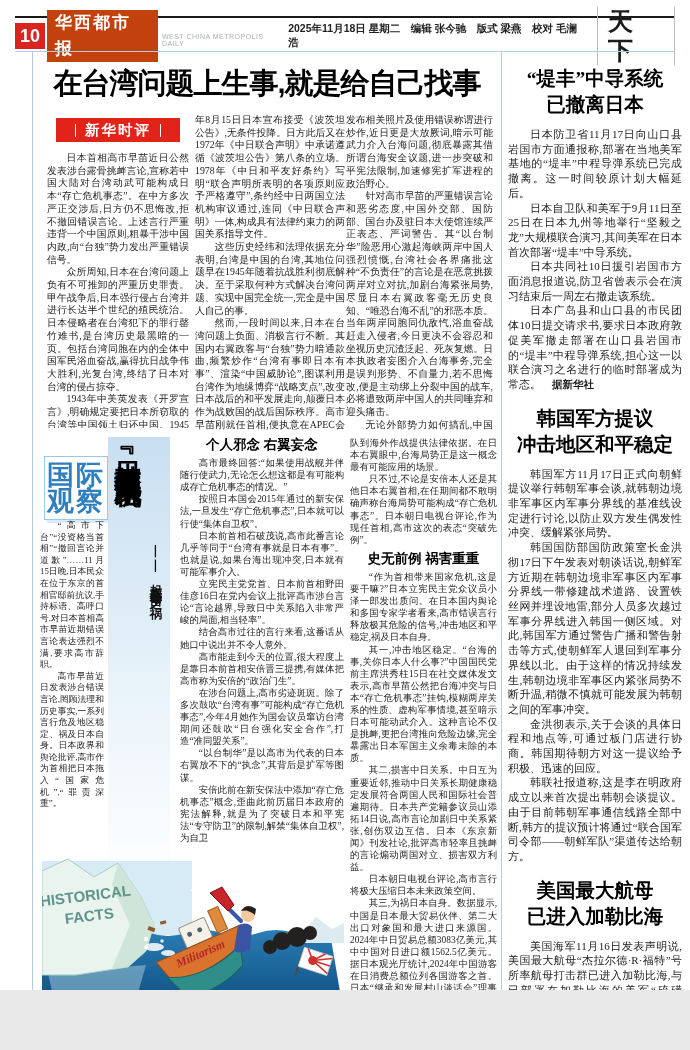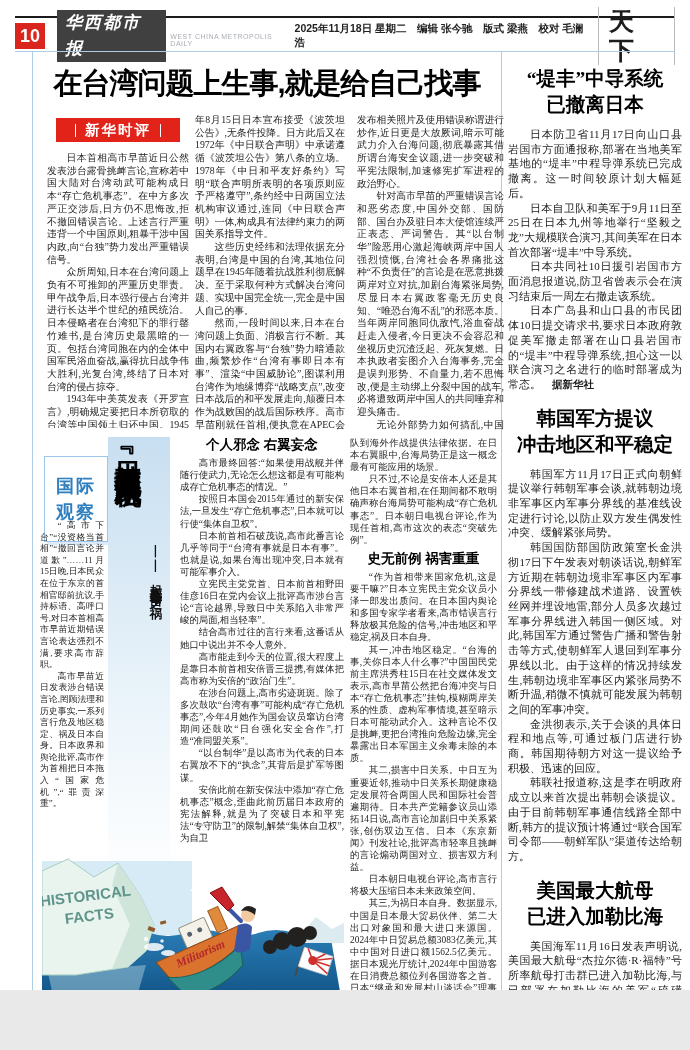--- a/index.html
+++ b/index.html
@@ -4,22 +4,22 @@
 <style>
   html,body{margin:0;padding:0;background:#e9e9e9;}
   .page{position:relative;width:690px;height:990px;background:#ffffff;overflow:hidden;
         font-family:"Liberation Serif","DejaVu Serif",serif;color:#1c1c1c;}
 
   
   .top-rule{position:absolute;left:15px;top:16px;width:660px;height:2px;background:#1a1a1a;}
   .hdr{position:absolute;left:15px;top:21px;width:660px;height:29px;display:flex;align-items:center;}
   .pageno{background:#d9251d;color:#fff;font-family:"Liberation Sans",sans-serif;font-weight:bold;
           font-size:18px;line-height:26px;padding:0 5px;margin-right:2px;}
-  .masthead{background:#404040;color:#fff;font-weight:bold;font-size:17px;line-height:26px;
-            padding:0 8px;letter-spacing:2px;font-style:italic;margin-left:10px;}
+  .masthead{background:#c2410c;color:#fff;font-weight:bold;font-size:17px;line-height:26px;
+            padding:0 8px;letter-spacing:2px;}
   .mast-en{color:#a9adb3;font-family:"Liberation Sans",sans-serif;font-size:7px;letter-spacing:.5px;
            margin-left:4px;align-self:flex-end;padding-bottom:3px;}
   .hdr-right{margin-left:auto;display:flex;align-items:center;}
   .dateline{font-family:"Liberation Sans",sans-serif;font-size:10.5px;color:#222;font-weight:bold;margin-right:10px;}
   .section-box{border-left:1px solid #bbb;border-right:1px solid #bbb;padding:0 10px;
                font-size:25px;font-weight:bold;letter-spacing:3px;line-height:29px;}
   .blue-topline{position:absolute;left:15px;top:51px;width:660px;height:1px;background:#aecde5;}
 
   
   .main-box{position:absolute;left:32px;top:52px;width:468px;height:990px;
@@ -33,23 +33,23 @@
   .kicker i{display:block;width:1px;height:13px;background:#fff;}
   .kicker b{color:#fff;font-family:"Liberation Sans",sans-serif;font-style:normal;
             font-size:14.5px;letter-spacing:2px;padding:0 9px;}
   .col{position:absolute;overflow:hidden;text-align:justify;}
   .bp{margin:0;text-indent:2em;}
   .cont{margin:0;text-indent:0;}
   .lead-col{font-size:9.8px;line-height:12.7px;}
   .src{font-family:"Liberation Sans",sans-serif;font-weight:bold;font-size:9.5px;}
 
   
-  .obs-label{position:absolute;left:44px;top:456px;width:62px;padding:16px 0;
+  .obs-label{position:absolute;left:44px;top:456px;width:62px;padding:5px 0;
              border:1px solid #9cc6ea;box-shadow:3px 3px 0 #dcebf7;text-align:center;
-             font-family:"Liberation Sans",sans-serif;font-weight:bold;font-size:18px;
+             font-family:"Liberation Sans",sans-serif;font-weight:bold;font-size:27px;
              line-height:26px;color:#2e7fc0;letter-spacing:2px;}
   .feat-col{font-size:9.4px;line-height:12.1px;}
   .obs-col{font-size:8.8px;line-height:11.6px;}
   .v-strip{position:absolute;left:108px;top:437px;width:62px;height:452px;
            background:linear-gradient(to bottom,#c8dff1,#eef6fb 65%,#ffffff);
            writing-mode:vertical-lr;}
   .v-title{display:block;font-family:"Liberation Sans","DejaVu Sans",sans-serif;font-weight:900;
            font-size:27px;letter-spacing:2px;color:#000;margin-left:2px;}
   .v-sub{display:block;font-family:"Liberation Sans",sans-serif;font-weight:bold;
          font-size:12.5px;letter-spacing:2px;color:#111;margin-top:108px;margin-left:1px;}
@@ -103,21 +103,21 @@
           <p class="bp">1943年中美英发表《开罗宣言》,明确规定要把日本所窃取的台湾等中国领土归还中国。1945年中美英苏发表《波茨坦公告》,第八条规定《开罗宣言》之条款必将实施。1945</p>
         </div>
     </div>
     <div class="col lead-col" style="left:162px;top:62px;width:150px;height:316px;">
       <p class="cont">年8月15日日本宣布接受《波茨坦公告》,无条件投降。日方此后又在1972年《中日联合声明》中承诺遵循《波茨坦公告》第八条的立场。1978年《中日和平友好条约》写明“联合声明所表明的各项原则应予严格遵守”,条约经中日两国立法机构审议通过,连同《中日联合声明》一体,构成具有法律约束力的两国关系指导文件。</p>
       <div>
           <p class="bp">这些历史经纬和法理依据充分表明,台湾是中国的台湾,其地位问题早在1945年随着抗战胜利彻底解决。至于采取何种方式解决台湾问题、实现中国完全统一,完全是中国人自己的事。</p>
           <p class="bp">然而,一段时间以来,日本在台湾问题上负面、消极言行不断。其国内右翼政客与“台独”势力暗通款曲,频繁炒作“台湾有事即日本有事”、渲染“中国威胁论”,图谋利用台湾作为地缘博弈“战略支点”,改变日本战后的和平发展走向,颠覆日本作为战败国的战后国际秩序。高市早苗刚就任首相,便执意在APEC会议期间与中国台湾地区人员会面,并在社交媒体上</p>
         </div>
     </div>
-    <div class="col lead-col" style="left:324px;top:62px;width:147px;height:316px;">
+    <div class="col lead-col" style="left:313px;top:62px;width:147px;height:316px;">
       <p class="cont">发布相关照片及使用错误称谓进行炒作,近日更是大放厥词,暗示可能武力介入台海问题,彻底暴露其借所谓台海安全议题,进一步突破和平宪法限制,加速修宪扩军进程的政治野心。</p>
       <div>
           <p class="bp">针对高市早苗的严重错误言论和恶劣态度,中国外交部、国防部、国台办及驻日本大使馆连续严正表态、严词警告。其“以台制华”险恶用心激起海峡两岸中国人强烈愤慨,台湾社会各界痛批这种“不负责任”的言论是在恶意挑拨两岸对立对抗,加剧台海紧张局势,尽显日本右翼政客毫无历史良知、“唯恐台海不乱”的邪恶本质。当年两岸同胞同仇敌忾,浴血奋战赶走入侵者,今日更决不会容忍和坐视历史沉渣泛起、死灰复燃。日本执政者妄图介入台海事务,完全是误判形势、不自量力,若不思悔改,便是主动绑上分裂中国的战车,必将遭致两岸中国人的共同唾弃和迎头痛击。</p>
         </div>
       <p class="bp"><span>无论外部势力如何搞乱,中国终将统一、也必将统一的历史大势不可阻挡。某些日本政客须当谨记,在台湾问题上生事,就是给自己找事。</span>　</p>
     </div>
   </div>
 
   <div class="obs-label">
     <div>国际</div>

